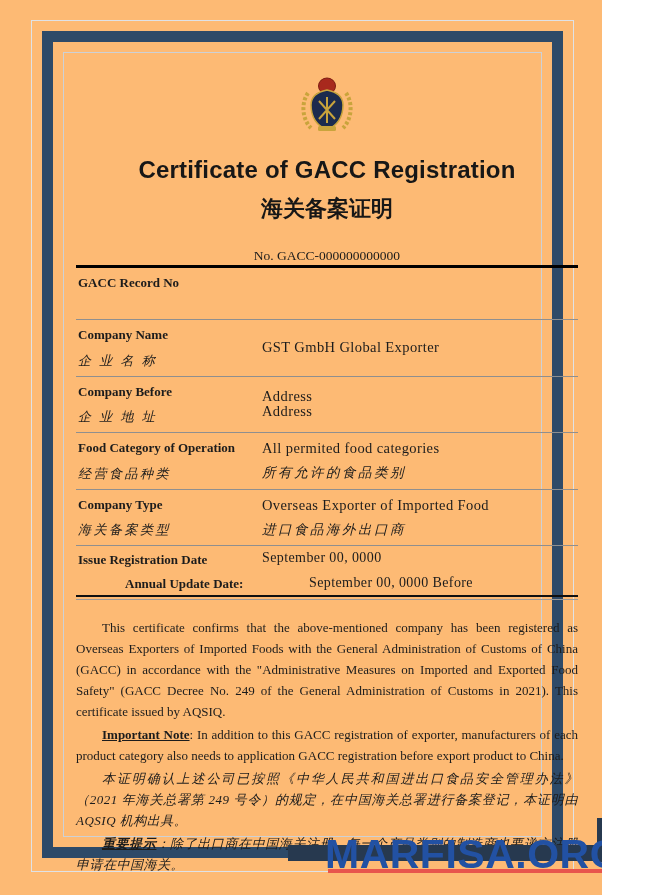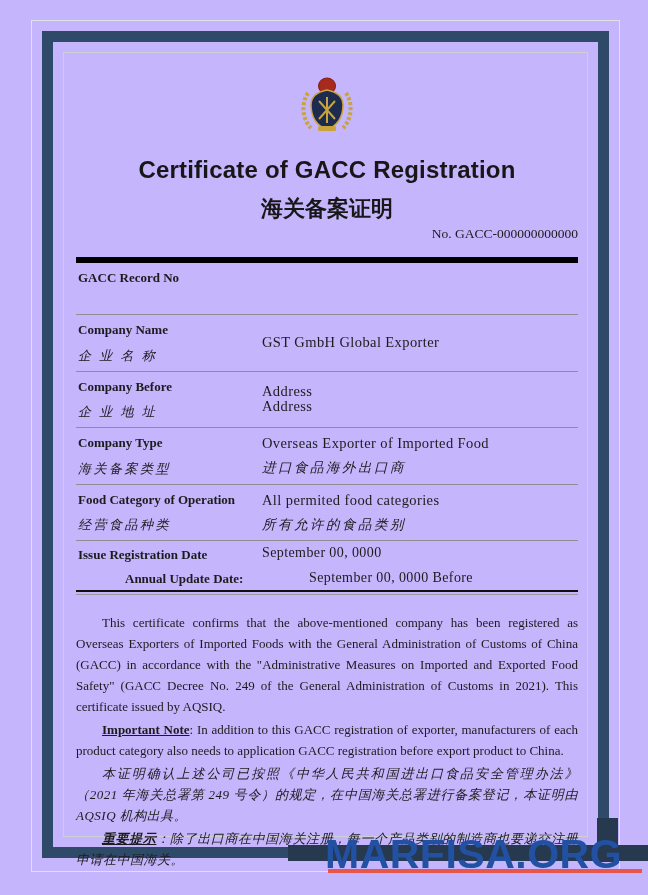--- a/index.html
+++ b/index.html
@@ -1,34 +1,34 @@
 <!DOCTYPE html>
 <html><head>
 <meta charset="utf-8">
 <style>
   html,body { margin:0; padding:0; background:#ffffff; }
   .page {
-    position:relative; width:648px; height:895px; background:#c4b5fd;
+    position:relative; width:602px; height:895px; background:#fdba74;
     font-family:"Liberation Serif", serif; color:#1c1c1c; overflow:hidden;
   }
   
   .frame-outer { position:absolute; left:31px; top:20px; right:28px; bottom:23px; border:1px solid #dfe2e6; }
   .frame-navy  { position:absolute; left:42px; top:31px; right:39px; bottom:37px; border:11px solid #2e4a68; }
   .frame-inner { position:absolute; left:63px; top:52px; right:60px; bottom:58px; border:1px solid #cdd1d6; }
 
   .content { position:absolute; left:76px; top:60px; width:502px; }
 
   
   .emblem-wrap { text-align:center; margin-top:16px; }
   .title-en { margin-top:14px; text-align:center; font-family:"Liberation Sans", sans-serif; font-weight:bold; font-size:24px; letter-spacing:0.2px; color:#171717; }
   .title-zh { margin-top:10px; text-align:center; font-family:"Liberation Sans", sans-serif; font-weight:bold; font-size:22px; color:#171717; }
-  .cert-no { margin-top:2px; text-align:right; font-size:13.5px; padding-bottom:15px; }
+  .cert-no { margin-top:24px; text-align:center; font-size:13.5px; padding-bottom:1px; }
 
   
-  .cert-table { border-top:6px solid #000000; }
+  .cert-table { border-top:3px solid #000000; }
   .cert-table-end { border-top:2px solid #101010; }
   .cert-table-end2 { border-top:1px solid #9a9a9a; margin-top:2px; }
   .trow { display:flex; border-top:1px solid #8f8f8f; padding:5px 0 6px 0; min-height:40px; }
   .trow.first { border-top:none; }
   .trow.compact { min-height:15px; padding:3px 0 3px 0; align-items:center; }
   .trow.nosep { border-top:none;margin-left:47px; }
   .tlabel { width:184px; padding:2px 0 0 2px; }
   .len { font-weight:bold; font-size:13px; line-height:1.2; }
   .lzh { font-size:13px; margin-top:9px; letter-spacing:2.5px; font-style:italic; }
   .tvalue { flex:1; display:flex; flex-direction:column; justify-content:center; font-size:14.5px; }
@@ -101,37 +101,37 @@
           <div class="lzh">企 业 地 址</div>
         </div>
         <div class="tvalue">
           <div class="vline tight">Address</div>
           <div class="vline tight">Address</div>
         </div>
       </div>
 
       <div class="trow">
         <div class="tlabel">
+          <div class="len">Food Category of Operation</div>
+          <div class="lzh">经营食品种类</div>
+        </div>
+        <div class="tvalue">
+          <div class="vline">All permited food categories</div>
+          <div class="vline vzh">所有允许的食品类别</div>
+        </div>
+      </div>
+
+      <div class="trow">
+        <div class="tlabel">
           <div class="len">Company Type</div>
           <div class="lzh">海关备案类型</div>
         </div>
         <div class="tvalue">
           <div class="vline">Overseas Exporter of Imported Food</div>
           <div class="vline vzh">进口食品海外出口商</div>
-        </div>
-      </div>
-
-      <div class="trow">
-        <div class="tlabel">
-          <div class="len">Food Category of Operation</div>
-          <div class="lzh">经营食品种类</div>
-        </div>
-        <div class="tvalue">
-          <div class="vline">All permited food categories</div>
-          <div class="vline vzh">所有允许的食品类别</div>
         </div>
       </div>
 
       <div class="trow compact">
         <div class="tlabel">
           <div class="len">Issue Registration Date</div>
         </div>
         <div class="tvalue">
           <div class="vline">September 00, 0000</div>
         </div>

